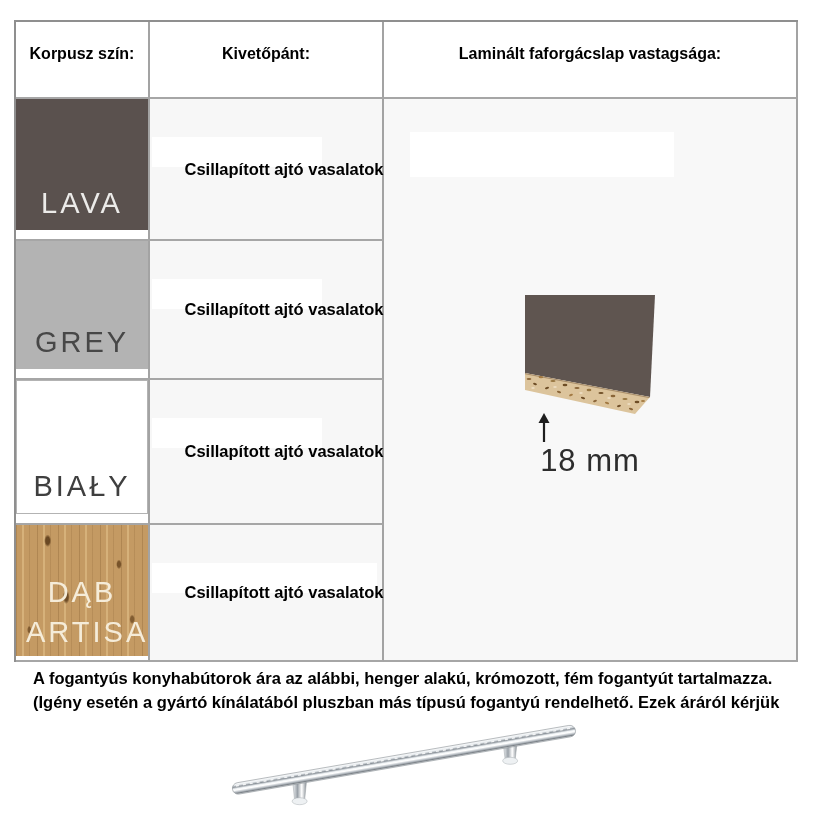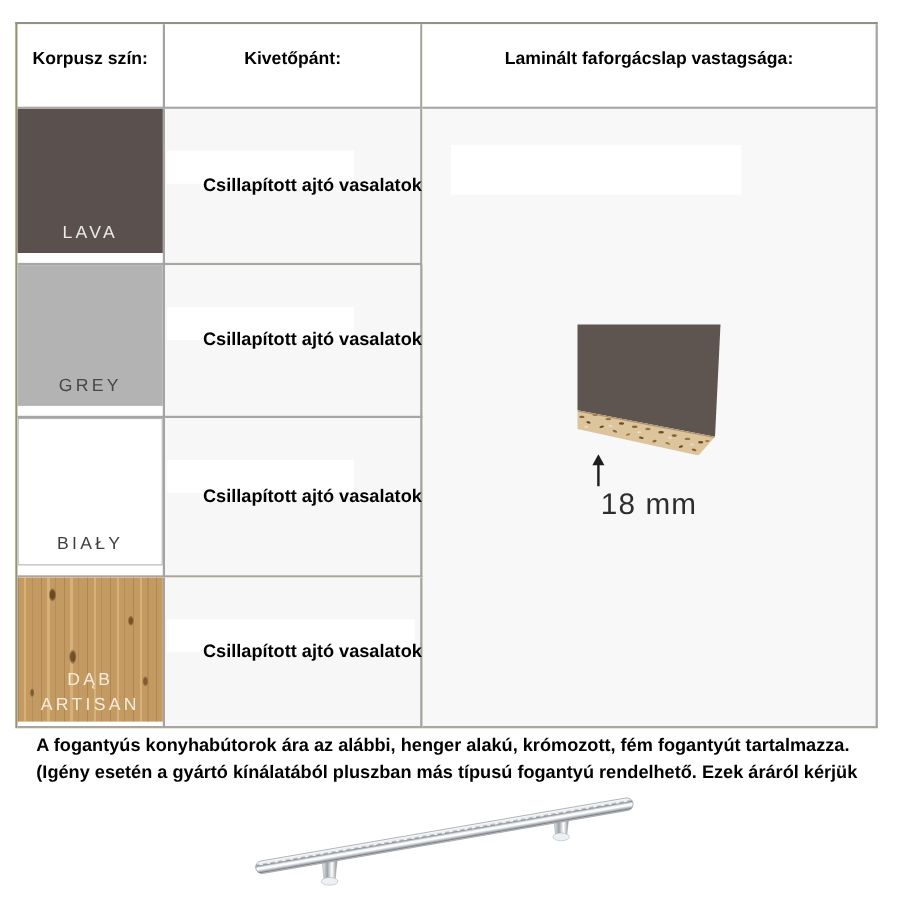--- a/index.html
+++ b/index.html
@@ -9,41 +9,41 @@
     font-family:"Liberation Sans", sans-serif; color:#000;
   }
 
   
   #spec-table {
     position:absolute; left:14px; top:20px;
     display:grid;
     grid-template-columns:134px 234px 414px;
     grid-template-rows:77px 142px 139px 145px 137px;
     border-top:2px solid #8f8f8f; border-left:2px solid #8f8f8f;
-    background:#fde047;
+    background:#f97316;
   }
   .cell { position:relative; border-right:2px solid #a3a3a3; border-bottom:2px solid #a6a6a6; }
   .th {
     background:#fff; display:flex; align-items:center; justify-content:center;
     font-weight:bold; font-size:16px; padding-bottom:12px; text-align:center;
   }
   .swatch-cell { background:#fff; }
   .hinge-cell {
     background:#f7f7f7; display:flex; align-items:center; justify-content:center;padding-left:36px;
   }
   .hinge-text { font-weight:bold; font-size:16.5px; white-space:nowrap; position:relative; z-index:2; }
   .patch { position:absolute; left:2px; top:38px; width:170px; height:30px; background:#ffffff; z-index:1; }
   .patch.wide { width:225px; }
 
   .swatch { position:absolute; left:0; top:0; right:0; bottom:9px; }
   .swatch.flush { bottom:4px; }
   .swatch.bordered { border:1px solid #b3b3b3; }
   .swatch-label {
     position:absolute; left:0; right:0; bottom:7px; text-align:center;
-    font-size:16px; letter-spacing:3px; font-weight:normal; line-height:1.38;
+    font-size:29px; letter-spacing:3px; font-weight:normal; line-height:1.38;
   }
   .swatch-wood {
     background-image:
       radial-gradient(ellipse 5px 9px at 24% 12%, rgba(90,58,24,0.85) 0 40%, rgba(90,58,24,0) 70%),
       radial-gradient(ellipse 4px 7px at 78% 30%, rgba(101,66,28,0.8) 0 40%, rgba(101,66,28,0) 70%),
       radial-gradient(ellipse 5px 10px at 38% 55%, rgba(90,58,24,0.8) 0 40%, rgba(90,58,24,0) 70%),
       radial-gradient(ellipse 4px 7px at 88% 72%, rgba(101,66,28,0.7) 0 40%, rgba(101,66,28,0) 70%),
       radial-gradient(ellipse 3px 6px at 10% 80%, rgba(101,66,28,0.7) 0 40%, rgba(101,66,28,0) 70%),
       repeating-linear-gradient(90deg,
         rgba(122,84,40,0.28) 0 1px, rgba(0,0,0,0) 1px 6px,
@@ -51,21 +51,21 @@
         rgba(122,84,40,0.18) 13px 14px, rgba(0,0,0,0) 14px 21px);
   }
 
   
   .board-cell { grid-column:3; grid-row:2 / 6; background:#f8f8f8; }
   .blank-rect { position:absolute; left:26px; top:33px; width:264px; height:45px; background:#ffffff; }
   .board-wrap { position:absolute; left:135px; top:190px; width:140px; height:125px; }
   .arrow-wrap { position:absolute; left:153px; top:314px; width:14px; height:30px; }
   .thickness {
     position:absolute; left:0; top:344px; width:100%;
-    text-align:center; font-size:27px; color:#2d2d2d; letter-spacing:1px;
+    text-align:center; font-size:31px; color:#2d2d2d; letter-spacing:1px;
   }
 
   
   .footer { position:absolute; left:33px; top:666px; font-weight:bold; font-size:16.5px; line-height:24px; }
   .footer div { white-space:nowrap; }
   .handle-wrap { position:absolute; left:222px; top:712px; width:365px; height:95px; }
 </style>
 </head>
 <body>
 

